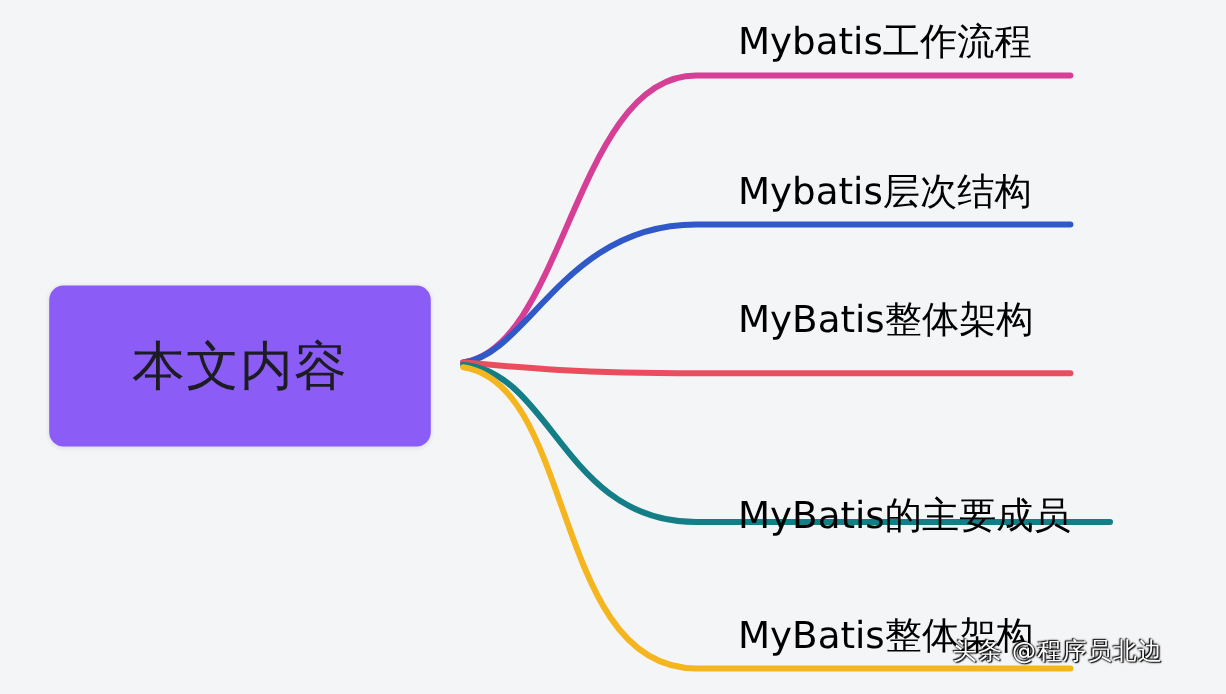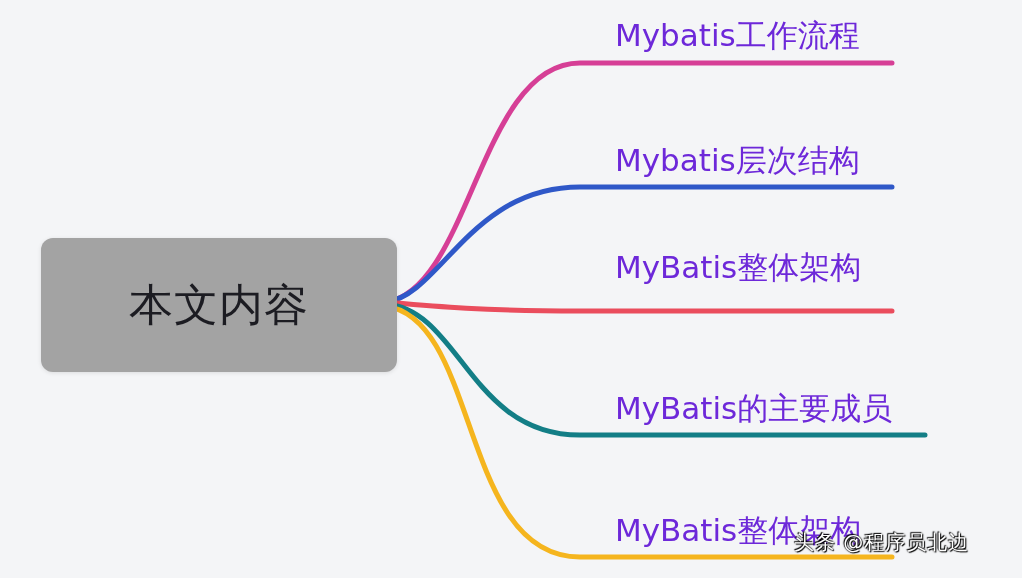--- a/index.html
+++ b/index.html
@@ -4,31 +4,31 @@
   <style>
     html, body { margin: 0; padding: 0; }
     body {
       width: 1022px; height: 578px;
       background: #f4f5f7;
       position: relative; overflow: hidden;
       font-family: "DejaVu Sans", "Liberation Sans", sans-serif;
     }
     .root-node {
       position: absolute; left: 41px; top: 238px;
-      width: 356px; height: 134px;
-      background: #a3a3a3;
+      width: 318px; height: 134px;
+      background: #8b5cf6;
       border-radius: 12px;
       box-shadow: 0 1px 4px rgba(0,0,0,0.10);
       display: flex; align-items: center; justify-content: center;
       font-size: 44px; color: #1c1c22; letter-spacing: 1px;
     }
     svg.edges { position: absolute; left: 0; top: 0; }
     .branch-label {
       position: absolute; left: 615px;
-      font-size: 31px; color: #6d28d9; white-space: nowrap;
+      font-size: 31px; color: #000000; white-space: nowrap;
       line-height: 1;
     }
     .watermark {
       position: absolute; left: 794px; top: 529px;
       font-size: 20px; color: #ffffff; white-space: nowrap;
       text-shadow: 0 0 2px #000, 1px 1px 1px #000, -1px -1px 1px #000;
       letter-spacing: 1px;
     }
   </style>
 </head>
@@ -42,16 +42,16 @@
   <path d="M386,306 C480,320 460,557 580,557 L892,557" fill="none" stroke="#f5b51e" stroke-width="5" stroke-linecap="round"></path>
 </svg>
 
 <div class="root-node">
   <span>本文内容</span>
 </div>
 
 <div class="branch-label" style="top:20px">Mybatis工作流程</div>
 <div class="branch-label" style="top:145px">Mybatis层次结构</div>
 <div class="branch-label" style="top:252px">MyBatis整体架构</div>
-<div class="branch-label" style="top:393px">MyBatis的主要成员</div>
+<div class="branch-label" style="top:415px">MyBatis的主要成员</div>
 <div class="branch-label" style="top:515px">MyBatis整体架构</div>
 
 <div class="watermark">头条 @程序员北边</div>
 
 </body></html>

